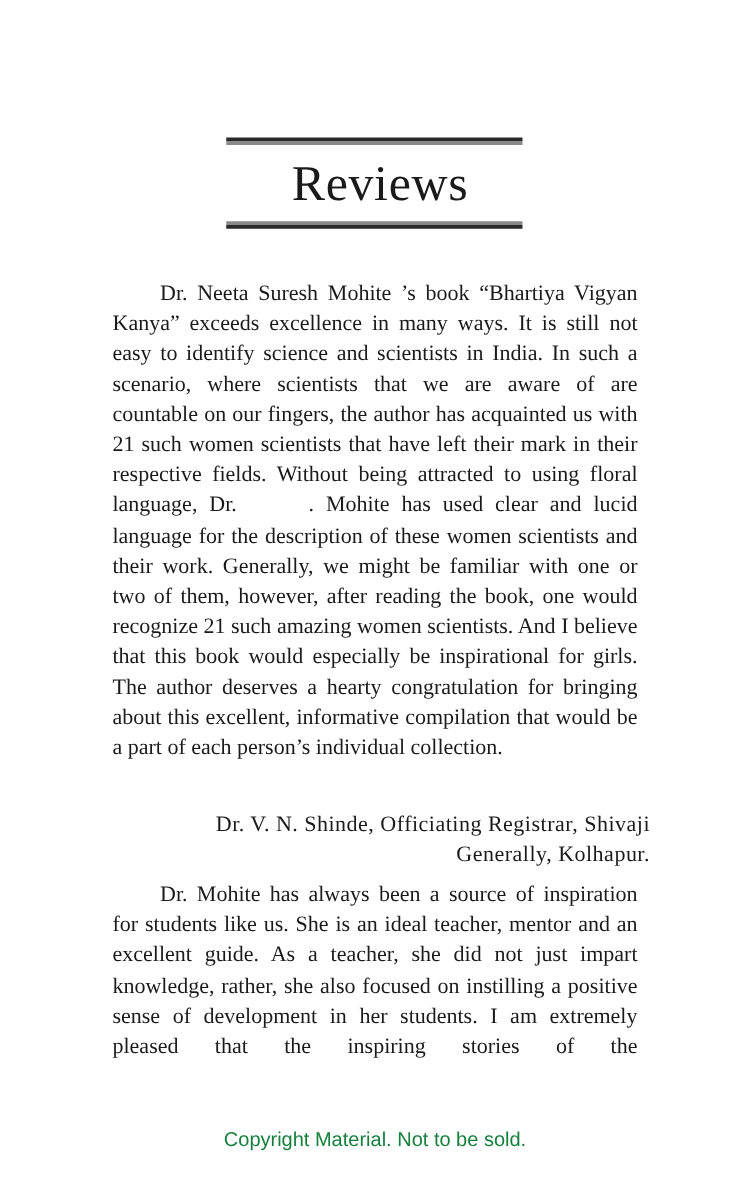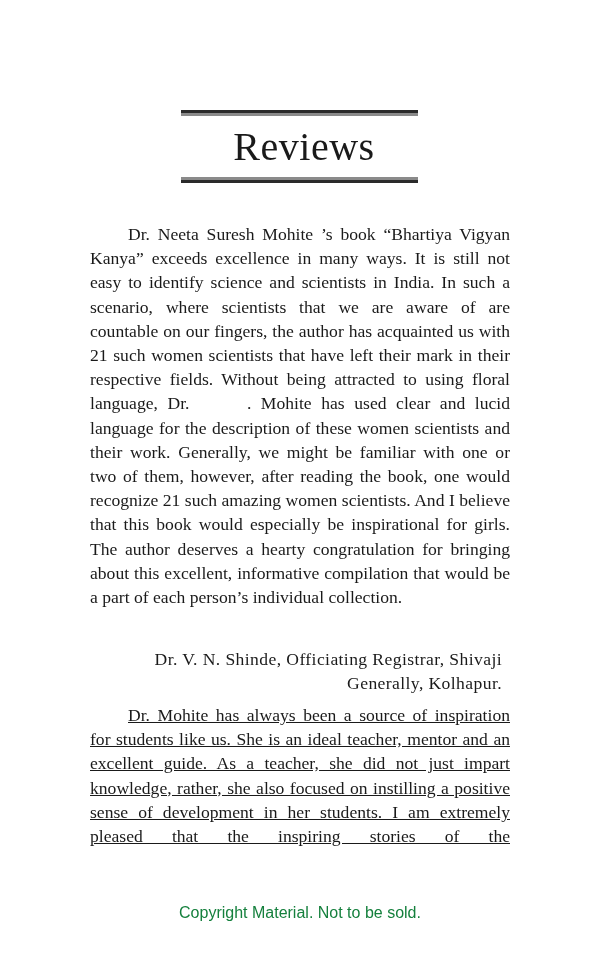--- a/index.html
+++ b/index.html
@@ -17,25 +17,25 @@
     letter-spacing: 0.5px;
   }
   .body-text {
     position: absolute; left: 90px; width: 420px;
     font-size: 17.6px; line-height: 24.2px; text-align: justify;
     color: #1a1a1a;
   }
   .para { margin: 0; text-indent: 38px; text-align: justify; }
   .p1 { top: 222px; }
   .attribution {
-    position: absolute; top: 647px; left: 82px; width: 420px;
+    position: absolute; top: 647px; left: 100px; width: 420px;
     font-size: 17.6px; line-height: 24.2px; text-align: right; letter-spacing: 0.4px;
   }
   .attribution div { margin: 0; }
-  .p2 { top: 703px; text-decoration: underline; }
+  .p2 { top: 703px; }
   .footer {
     position: absolute; top: 903px; left: 0; width: 600px; text-align: center;
     font-family: "Liberation Sans", "DejaVu Sans", sans-serif;
     font-size: 16px; line-height: 20px; color: #15803d;
   }
 </style>
 </head>
 <body>
 
 <div class="rule rule-top"></div>

